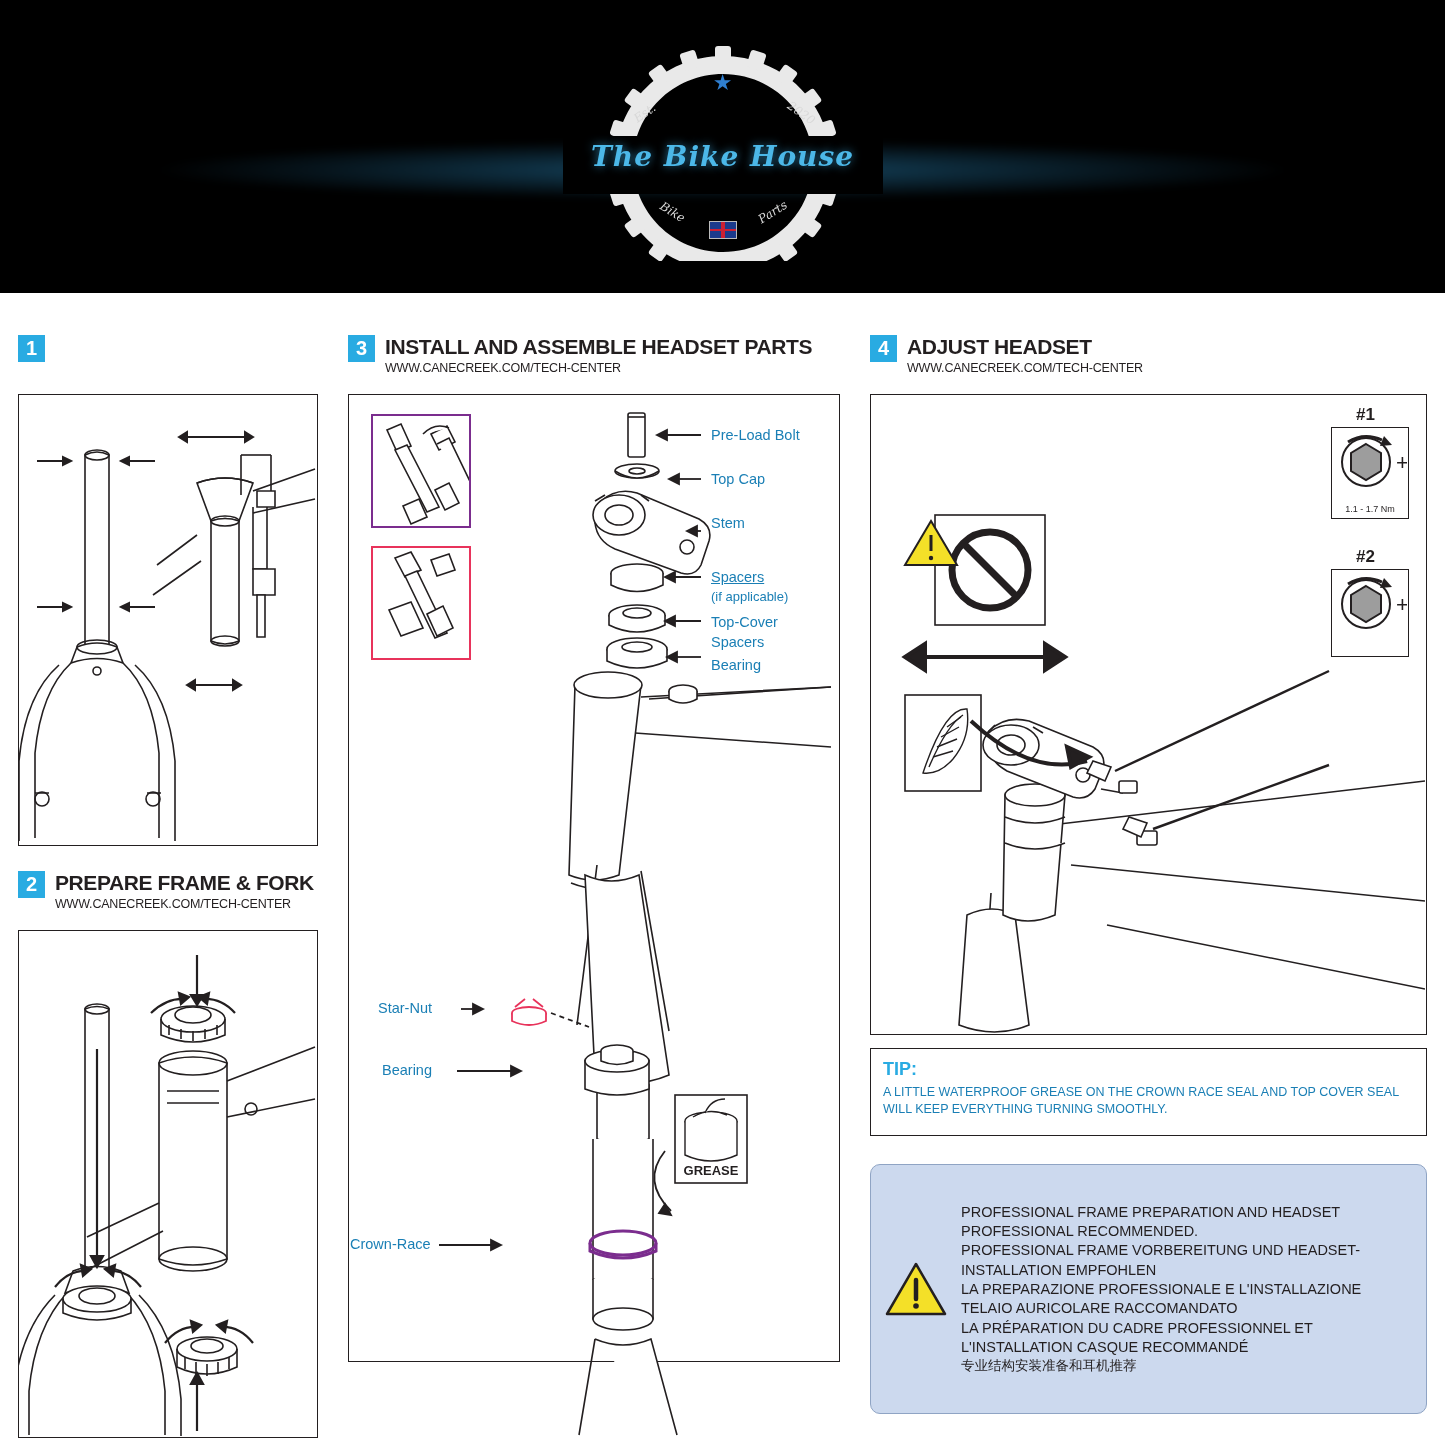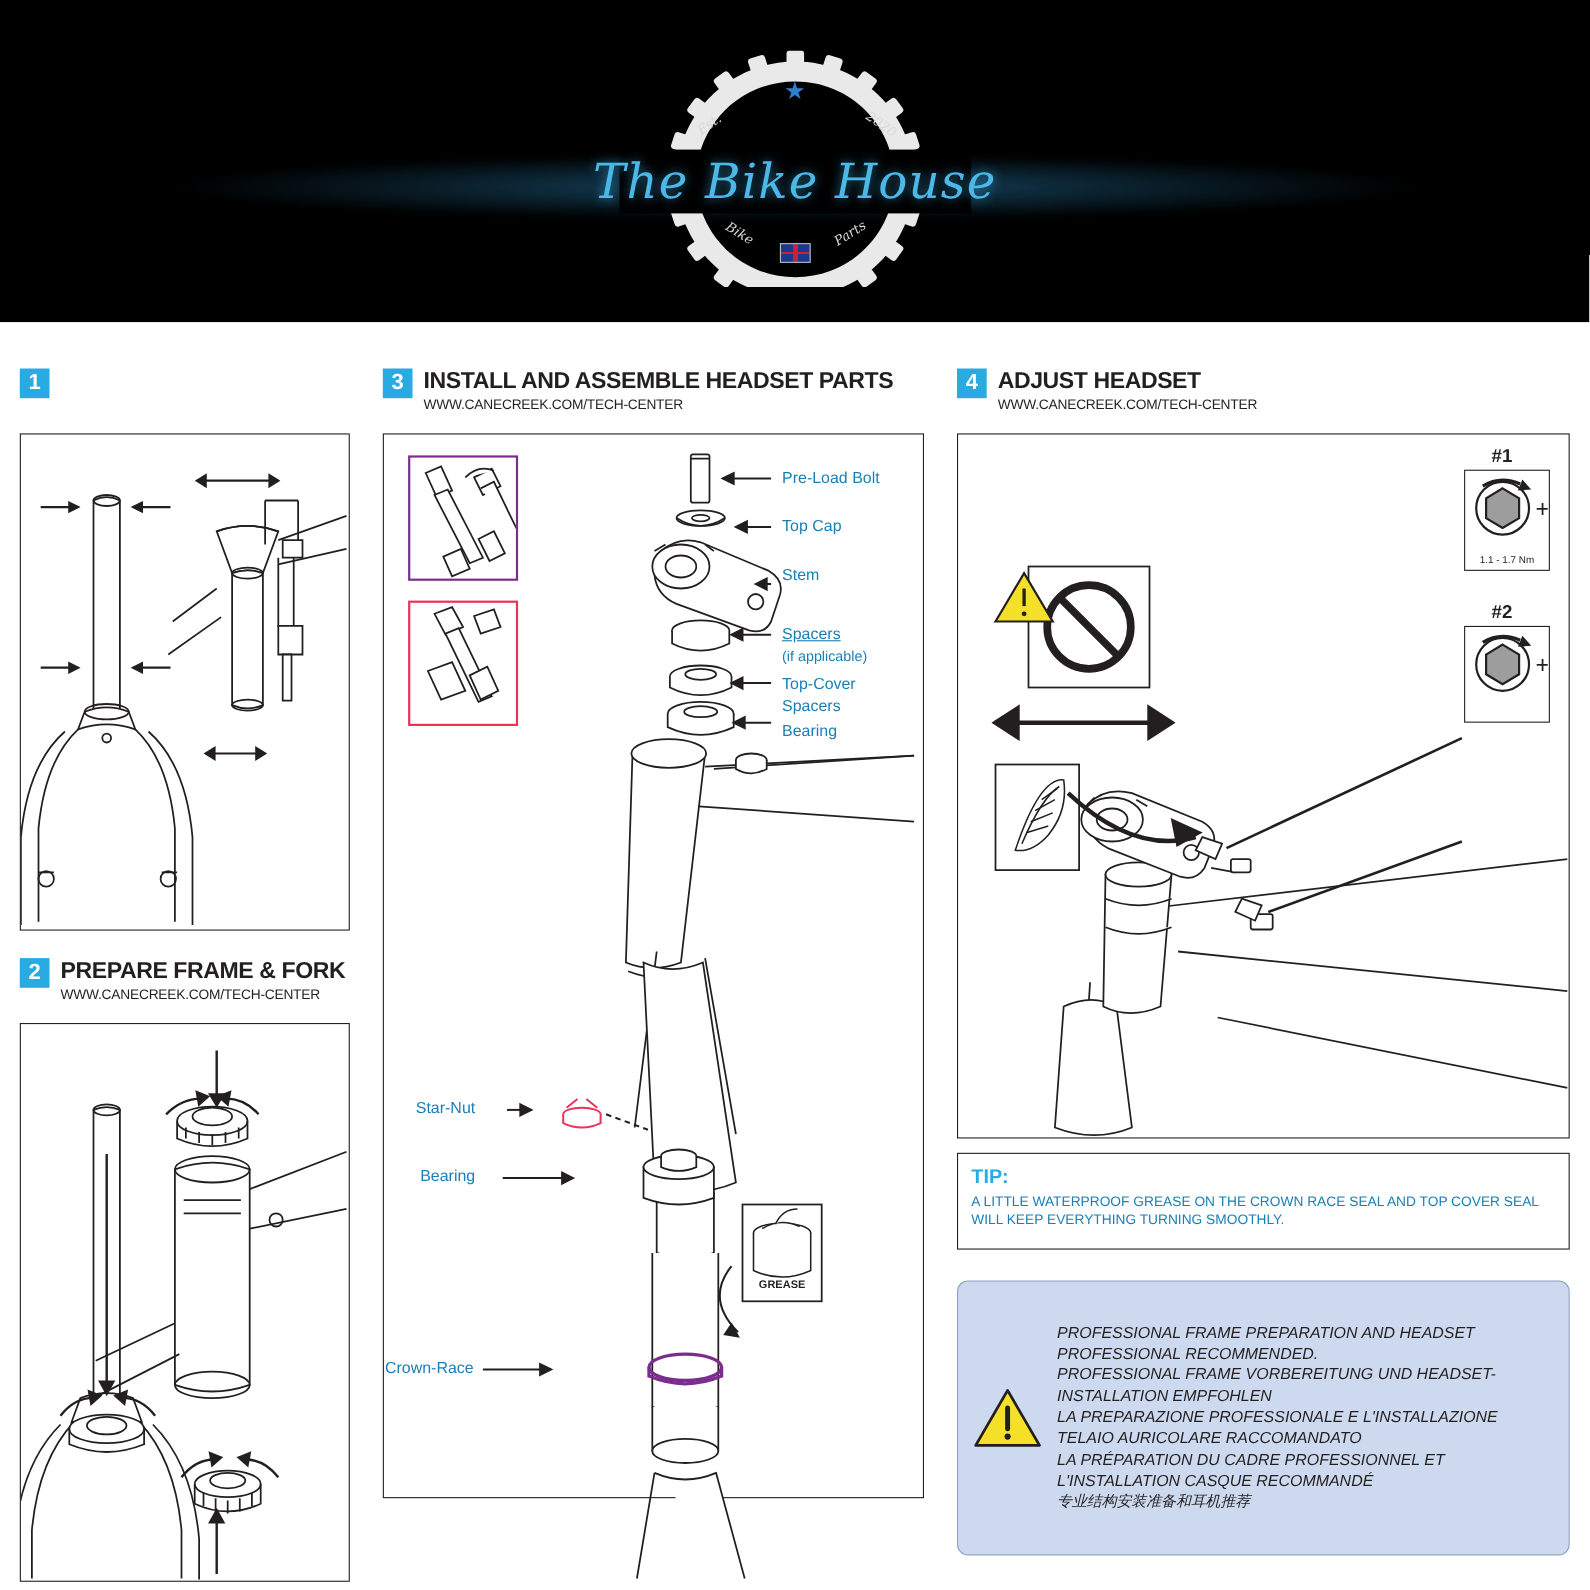--- a/index.html
+++ b/index.html
@@ -40,24 +40,25 @@
     height: 215px;
   }
   .logo-brand {
     position: absolute;
     left: 50%;
     top: 94px;
     transform: translateX(-50%);
     white-space: nowrap;
     font-family: "DejaVu Serif", serif;
     font-style: italic;
-    font-size: 44px;
+    font-size: 28px;
     color: #4cb8e8;
     text-shadow: 0 0 10px rgba(60,170,225,0.7);
     letter-spacing: 1px;
+    font-weight: bold;
   }
   .logo-est, .logo-year {
     position: absolute;
     font-family: "DejaVu Serif", serif;
     font-style: italic;
     font-size: 12px;
     color: #d8d8d8;
   }
   .logo-est { left: 70px; top: 60px; transform: rotate(-35deg); }
   .logo-year { right: 66px; top: 60px; transform: rotate(35deg); }
@@ -513,21 +514,21 @@
     <div class="lbl" style="left:362px; top:76px;">Top Cap</div>
     <div class="lbl" style="left:362px; top:120px;">Stem</div>
     <div class="lbl" style="left:362px; top:174px;text-decoration:underline;">Spacers</div>
     <div class="lbl sub" style="left:362px; top:194px;">(if applicable)</div>
     <div class="lbl" style="left:362px; top:219px;">Top-Cover</div>
     <div class="lbl" style="left:362px; top:239px;">Spacers</div>
     <div class="lbl" style="left:362px; top:262px;">Bearing</div>
     <div class="lbl" style="left:29px; top:605px;">Star-Nut</div>
     <div class="lbl" style="left:33px; top:667px;">Bearing</div>
     <div class="lbl" style="left:1px; top:841px;">Crown-Race</div>
-    <div style="position:absolute; left:333px; top:768px; width:58px; text-align:center; font-size:10px; font-weight:bold; color:#231f20;">GREASE</div>
+    <div style="position:absolute; left:333px; top:768px; width:58px; text-align:center; font-size:13px; font-weight:bold; color:#231f20;">GREASE</div>
   </div>
 
   <div class="step-header" style="left:870px; top:42px; width:520px;">
     <div class="step-head-row">
       <div class="step-num">4</div>
       <div>
         <div class="step-title">ADJUST HEADSET</div>
         <div class="step-url">WWW.CANECREEK.COM/TECH-CENTER</div>
       </div>
     </div>
@@ -626,21 +627,21 @@
   </div>
 
   <div class="tip-box" style="left:870px; top:755px; width:557px; height:88px;">
     <div class="tip-title">TIP:</div>
     <div class="tip-text">
       <div>A LITTLE WATERPROOF GREASE ON THE CROWN RACE SEAL AND TOP COVER SEAL</div>
       <div>WILL KEEP EVERYTHING TURNING SMOOTHLY.</div>
     </div>
   </div>
 
-  <div class="warn-box" style="left:870px; top:871px; width:557px; height:250px;font-style:italic;">
+  <div class="warn-box" style="left:870px; top:871px; width:557px; height:250px;">
     <svg class="tri-warning" viewBox="0 0 62 56">
       <path d="M31 3 L60 53 L2 53 Z" fill="#f4e028" stroke="#231f20" stroke-width="2.5" stroke-linejoin="round"></path>
       <path d="M31 19 L31 38" stroke="#231f20" stroke-width="4.5" stroke-linecap="round"></path>
       <circle cx="31" cy="45" r="2.8" fill="#231f20"></circle>
     </svg>
     <div class="warn-text">
       <div>PROFESSIONAL FRAME PREPARATION AND HEADSET</div>
       <div>PROFESSIONAL RECOMMENDED.</div>
       <div>PROFESSIONAL FRAME VORBEREITUNG UND HEADSET-</div>
       <div>INSTALLATION EMPFOHLEN</div>

